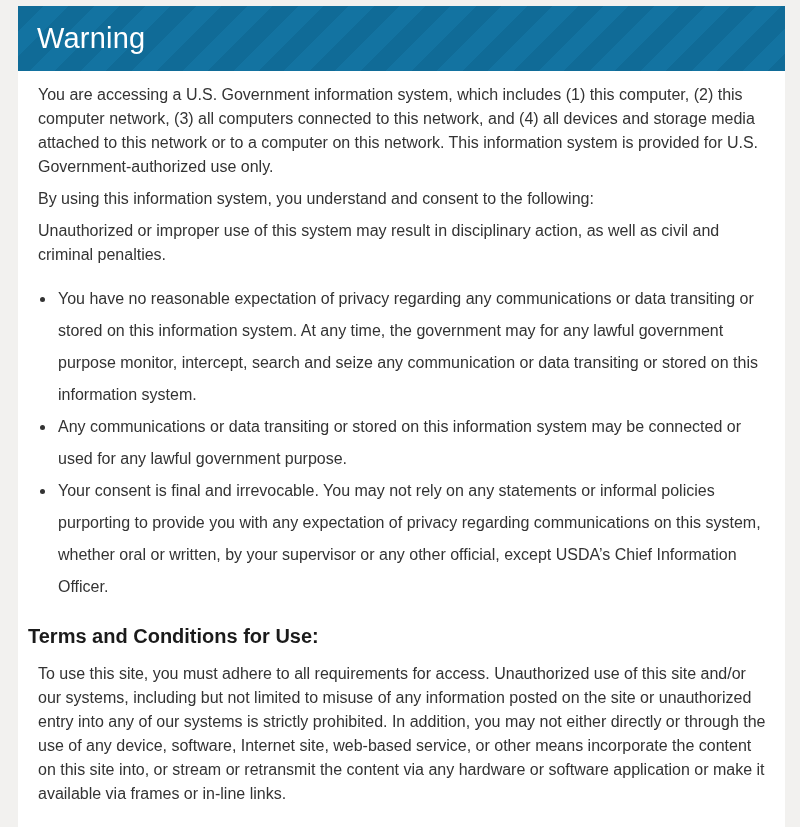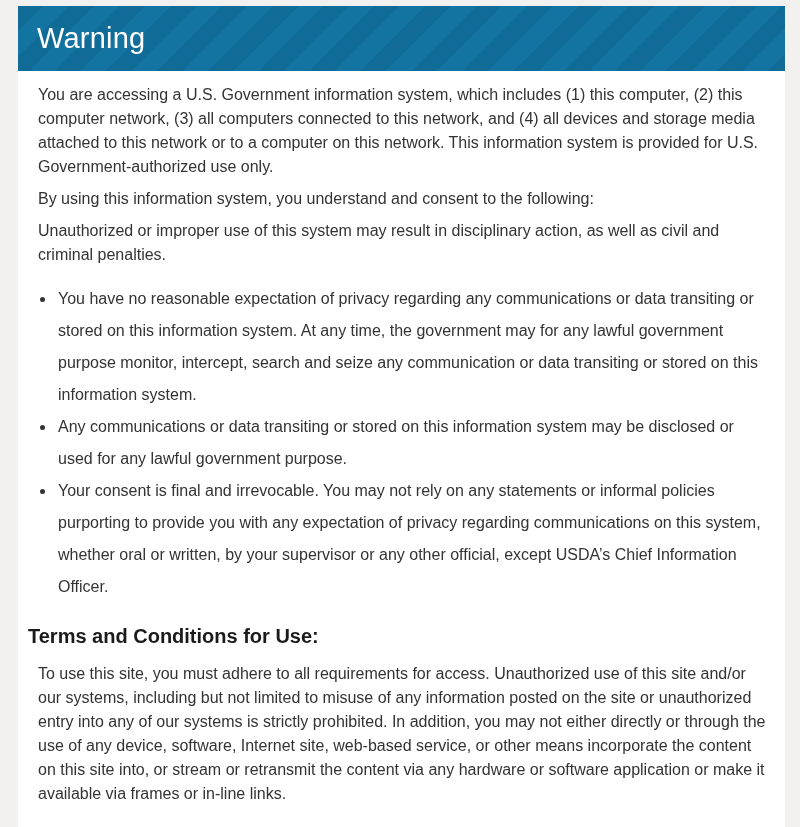--- a/index.html
+++ b/index.html
@@ -110,21 +110,21 @@
     <div class="text-wrap">
 
       <p>You are accessing a U.S. Government information system, which includes (1) this computer, (2) this computer network, (3) all computers connected to this network, and (4) all devices and storage media attached to this network or to a computer on this network. This information system is provided for U.S. Government-authorized use only.</p>
 
       <p>By using this information system, you understand and consent to the following:</p>
 
       <p>Unauthorized or improper use of this system may result in disciplinary action, as well as civil and criminal penalties.</p>
 
       <ul>
         <li>You have no reasonable expectation of privacy regarding any communications or data transiting or stored on this information system. At any time, the government may for any lawful government purpose monitor, intercept, search and seize any communication or data transiting or stored on this information system.</li>
-        <li>Any communications or data transiting or stored on this information system may be disclosed or used for any lawful government purpose.</li>
+        <li>Any communications or data transiting or stored on this information system may be connected or used for any lawful government purpose.</li>
         <li>Your consent is final and irrevocable. You may not rely on any statements or informal policies purporting to provide you with any expectation of privacy regarding communications on this system, whether oral or written, by your supervisor or any other official, except USDA’s Chief Information Officer.</li>
       </ul>
 
       <h2 class="terms-heading">Terms and Conditions for Use:</h2>
 
       <p>To use this site, you must adhere to all requirements for access. Unauthorized use of this site and/or our systems, including but not limited to misuse of any information posted on the site or unauthorized entry into any of our systems is strictly prohibited. In addition, you may not either directly or through the use of any device, software, Internet site, web-based service, or other means incorporate the content on this site into, or stream or retransmit the content via any hardware or software application or make it available via frames or in-line links.</p>
 
     </div>
 
     <div class="button-row">

